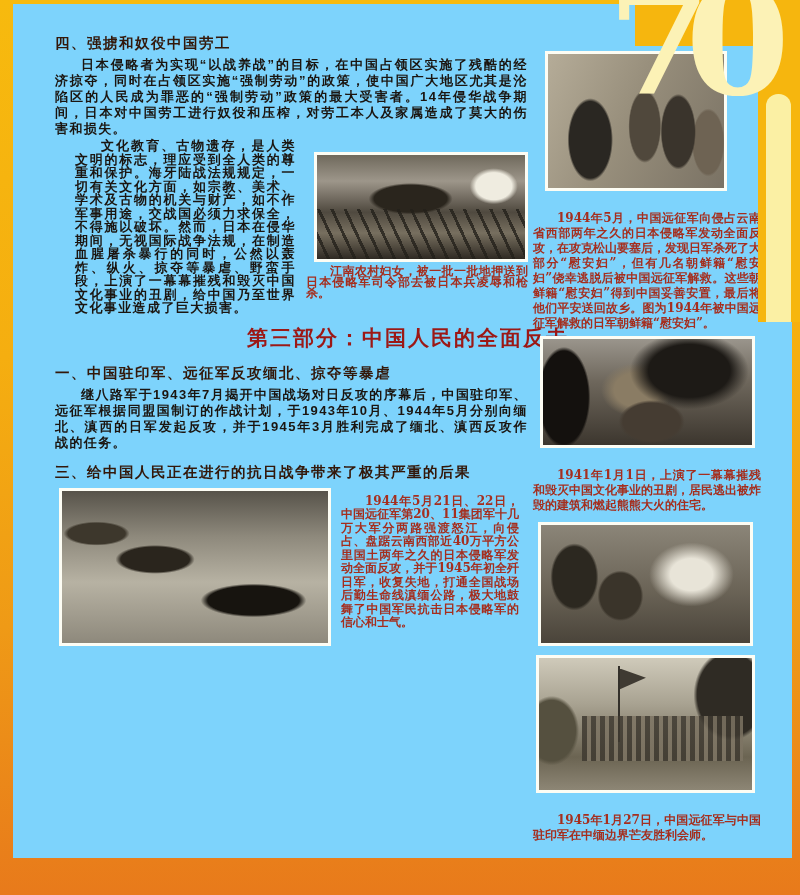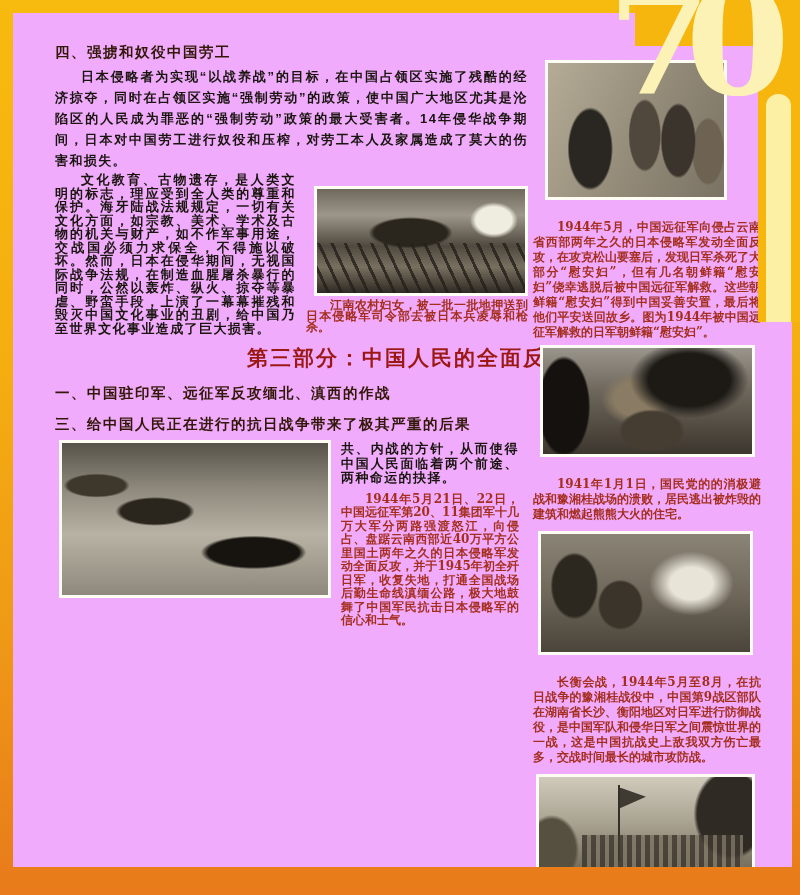--- a/index.html
+++ b/index.html
@@ -2,44 +2,44 @@
 <html><head>
 <meta charset="utf-8">
 <style>
   html,body{margin:0;padding:0;}
   body{
     width:800px;height:895px;position:relative;overflow:hidden;
     background:linear-gradient(180deg,#F7BA0E 0%,#F5AE10 40%,#EF9A16 70%,#E87A1B 100%);
     font-family:"Liberation Sans",sans-serif;
   }
   .paper{
-    position:absolute;left:13px;top:13px;width:779px;height:854px;
-    background:#f0abfc;overflow:hidden;
+    position:absolute;left:13px;top:4px;width:779px;height:854px;
+    background:#7dd3fc;overflow:hidden;
   }
   
   .corner-h{position:absolute;top:0;right:0;width:165px;height:46px;background:#F6B60E;}
   .corner-v{position:absolute;top:0;right:0;width:42px;height:322px;background:#F6B60E;}
   .arch{position:absolute;top:94px;right:9px;width:25px;height:228px;background:#FBF0A4;border-radius:12px 12px 0 0;}
   .pageno{
     position:absolute;top:-34px;right:10px;z-index:5;
     font-family:"DejaVu Serif",serif;font-weight:bold;
     font-size:150px;line-height:1;color:#FCF2B6;letter-spacing:-26px;
     padding-right:26px;
   }
   
   .leftcol{position:absolute;left:42px;top:30px;width:473px;}
   .rightcol{position:absolute;left:520px;top:47px;width:228px;}
 
   .sec-h{font-size:14.5px;font-weight:bold;color:#33180A;letter-spacing:1.5px;margin:12px 0 4px 0;}
   .sec-h.first{margin-top:0;}
   .body-p{
-    font-size:13px;line-height:21px;letter-spacing:1.4px;color:#1B1510;
+    font-size:13px;line-height:16px;letter-spacing:1.4px;color:#1B1510;
     font-weight:bold;text-align:justify;text-indent:2em;margin:2px 0 0 0;
   }
-  .body-p.tight{line-height:13.5px;}
+  .body-p.tight{line-height:13.5px;margin-left:20px;}
 
   .part3-title{
     clear:both;width:706px;text-align:center;
     font-size:21px;font-weight:bold;color:#9C1815;letter-spacing:2px;
     margin:9px 0 2px 0;
   }
 
   .photo{border:3px solid #FDFDF4;background-color:#6b675e;position:relative;overflow:hidden;}
 
   .cap{
@@ -122,50 +122,49 @@
     <div>
       <figure class="fig-boat" style="margin-block:13px 0;margin-inline:10px 0;">
         <div class="photo photo-boatdep"></div>
         <figcaption class="cap">江南农村妇女，被一批一批地押送到日本侵略军司令部去被日本兵凌辱和枪杀。</figcaption>
       </figure>
       <p class="body-p tight">文化教育、古物遗存，是人类文明的标志，理应受到全人类的尊重和保护。海牙陆战法规规定，一切有关文化方面，如宗教、美术、学术及古物的机关与财产，如不作军事用途，交战国必须力求保全，不得施以破坏。然而，日本在侵华期间，无视国际战争法规，在制造血腥屠杀暴行的同时，公然以轰炸、纵火、掠夺等暴虐、野蛮手段，上演了一幕幕摧残和毁灭中国文化事业的丑剧，给中国乃至世界文化事业造成了巨大损害。</p>
     </div>
 
     <div class="part3-title">第三部分：中国人民的全面反击</div>
 
-    <div class="sec-h">一、中国驻印军、远征军反攻缅北、滇西的作战</div>
+    <div class="sec-h">一、中国驻印军、远征军反攻缅北、掠夺等暴虐</div>
+    <p class="body-p">继八路军于1943年7月揭开中国战场对日反攻的序幕后，中国驻印军、远征军根据同盟国制订的作战计划，于1943年10月、1944年5月分别向缅北、滇西的日军发起反攻，并于1945年3月胜利完成了缅北、滇西反攻作战的任务。</p>
 
 
     <div class="sec-h">三、给中国人民正在进行的抗日战争带来了极其严重的后果</div>
 
     <div class="bottomrow">
       <div class="photo photo-raft"></div>
       <div class="bottomright">
-        <p class="wrap-p">共、内战的方针，从而使得中国人民面临着两个前途、两种命运的抉择。</p>
         <p class="cap cap-raft">1944年5月21日、22日，中国远征军第20、11集团军十几万大军分两路强渡怒江，向侵占、盘踞云南西部近40万平方公里国土两年之久的日本侵略军发动全面反攻，并于1945年初全歼日军，收复失地，打通全国战场后勤生命线滇缅公路，极大地鼓舞了中国军民抗击日本侵略军的信心和士气。</p>
       </div>
     </div>
 
   </div>
 
   <div class="rightcol">
 
     <figure class="rfig" style="margin:0;">
       <div class="photo photo-women"></div>
       <figcaption class="cap">1944年5月，中国远征军向侵占云南省西部两年之久的日本侵略军发动全面反攻，在攻克松山要塞后，发现日军杀死了大部分“慰安妇”，但有几名朝鲜籍“慰安妇”侥幸逃脱后被中国远征军解救。这些朝鲜籍“慰安妇”得到中国妥善安置，最后将他们平安送回故乡。图为1944年被中国远征军解救的日军朝鲜籍“慰安妇”。</figcaption>
     </figure>
 
     <figure class="rfig" style="margin:0;">
       <div class="photo photo-bombing"></div>
-      <figcaption class="cap">1941年1月1日，国民党的的消极避战和豫湘桂战场的溃败，居民逃出被炸毁的建筑和燃起熊熊大火的住宅。</figcaption>
+      <figcaption class="cap">1941年1月1日，上演了一幕幕摧残和毁灭中国文化事业的丑剧，居民逃出被炸毁的建筑和燃起熊熊大火的住宅。</figcaption>
     </figure>
 
     <figure class="rfig" style="margin:0;">
       <div class="photo photo-artillery"></div>
-      <figcaption class="cap">长衡会战，1944年5月至8月，在抗日战争的豫湘桂战役中，中国第9战区部队在湖南省长沙、衡阳地区对日军进行防御战役，是中国军队和侵华日军之间震惊世界的一战，这是中国抗战史上敌我双方伤亡最多，交战时间最长的城市攻防战。</figcaption>
     </figure>
 
     <figure class="rfig" style="margin:0;">
       <div class="photo photo-meeting">
         <span class="flag-shape"></span>
       </div>
       <figcaption class="cap">1945年1月27日，中国远征军与中国驻印军在中缅边界芒友胜利会师。</figcaption>
     </figure>
 
   </div>

